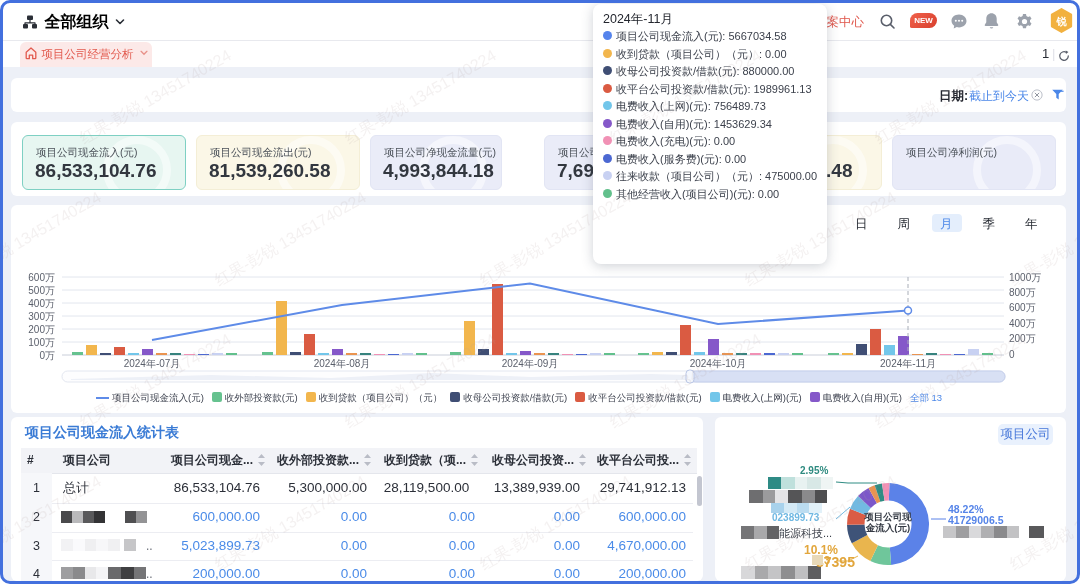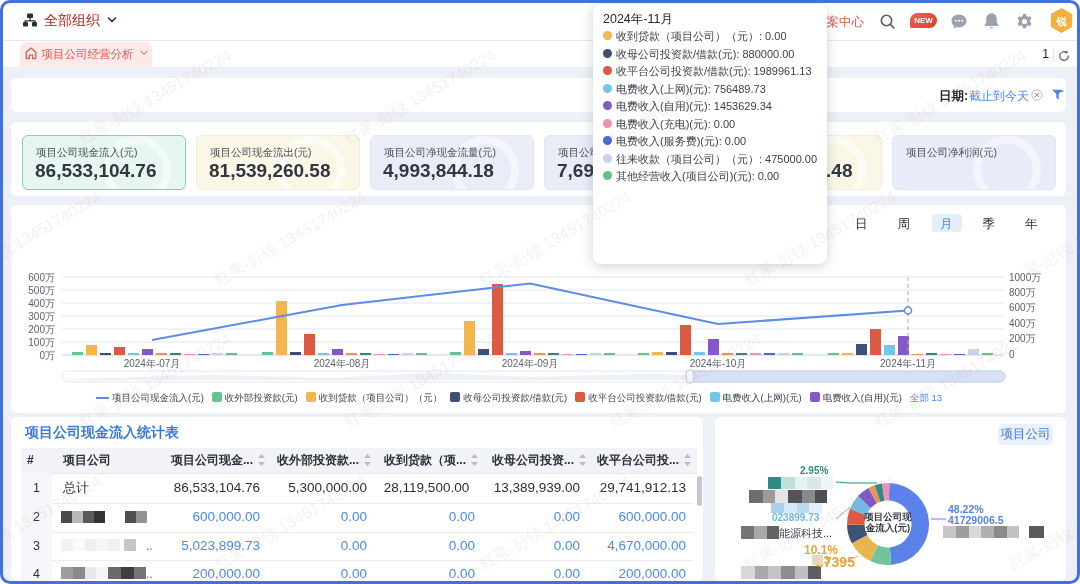--- a/index.html
+++ b/index.html
@@ -3,21 +3,21 @@
 <style>
 *{margin:0;padding:0;box-sizing:content-box}
 body{font-family:"Liberation Sans",sans-serif;}
 #page{position:relative;width:1080px;height:584px;background:#fff;overflow:hidden}
 .panel{position:absolute;background:#fff;border-radius:6px}
 </style></head>
 <body>
 <div id="page">
 
   <div style="position:absolute;left:3px;top:3px;width:1074px;height:37px;background:#fff;border-bottom:1px solid #E8E9EE"></div>
-  <div style="position:absolute;left:22px;top:12px;font-size:14px;font-weight:normal;color:#b91c1c"><svg width="16" height="16" viewBox="0 0 16 16" style="vertical-align:-3px">
+  <div style="position:absolute;left:22px;top:12px;font-size:16px;font-weight:bold;color:#000000"><svg width="16" height="16" viewBox="0 0 16 16" style="vertical-align:-3px">
         <g fill="#2A2E36">
           <rect x="5" y="1.5" width="6" height="4.5" rx="1"></rect>
           <rect x="1" y="10" width="5" height="4.5" rx="1"></rect>
           <rect x="10" y="10" width="5" height="4.5" rx="1"></rect>
           <path d="M7.4 6h1.2v2.2H13a.6.6 0 0 1 .6.6V10h-1.2V9.4H3.6V10H2.4V8.8A.6.6 0 0 1 3 8.2h4.4Z"></path>
         </g>
       </svg> <span style="margin-left:2px">全部组织</span><svg width="12" height="12" viewBox="0 0 12 12" style="vertical-align:-1px;margin-left:6px">
         <path d="M2.5 4 L6 7.5 L9.5 4" fill="none" stroke="#2A2E36" stroke-width="1.6" stroke-linecap="round" stroke-linejoin="round"></path>
       </svg></div>
   <div style="position:absolute;left:814px;top:14px;font-size:12.5px;color:#DF5449">档案中心</div>
@@ -78,21 +78,21 @@
   <div style="position:absolute;left:22px;top:135px;width:164px;height:55px;background:#E7F6F1;border:1.5px solid #7ED0C3;border-radius:6px;box-sizing:border-box;overflow:hidden">
       <div style="position:absolute;right:14px;top:0px;width:52px;height:52px;border:8px solid rgba(255,255,255,0.5);border-radius:50%"></div>
       <div style="position:absolute;left:13px;top:10px;font-size:10.5px;color:#4A5058;white-space:nowrap">项目公司现金流入(元)</div>
       <div style="position:absolute;left:12px;top:24px;font-size:19px;font-weight:bold;color:#32373F;white-space:nowrap">86,533,104.76</div>
     </div>
     <div style="position:absolute;left:196px;top:135px;width:164px;height:55px;background:#FBF7E7;border:1px solid #F4EED6;border-radius:6px;box-sizing:border-box;overflow:hidden">
       <div style="position:absolute;right:14px;top:0px;width:52px;height:52px;border:8px solid rgba(255,255,255,0.5);border-radius:50%"></div>
       <div style="position:absolute;left:13px;top:10px;font-size:10.5px;color:#4A5058;white-space:nowrap">项目公司现金流出(元)</div>
       <div style="position:absolute;left:12px;top:24px;font-size:19px;font-weight:bold;color:#32373F;white-space:nowrap">81,539,260.58</div>
     </div>
-    <div style="position:absolute;left:370px;top:135px;width:164px;height:55px;background:#EAECF8;border:1px solid #E2E5F4;border-radius:6px;box-sizing:border-box;overflow:hidden">
+    <div style="position:absolute;left:370px;top:135px;width:132px;height:55px;background:#EAECF8;border:1px solid #E2E5F4;border-radius:6px;box-sizing:border-box;overflow:hidden">
       <div style="position:absolute;right:14px;top:0px;width:52px;height:52px;border:8px solid rgba(255,255,255,0.5);border-radius:50%"></div>
       <div style="position:absolute;left:13px;top:10px;font-size:10.5px;color:#4A5058;white-space:nowrap">项目公司净现金流量(元)</div>
       <div style="position:absolute;left:12px;top:24px;font-size:19px;font-weight:bold;color:#32373F;white-space:nowrap">4,993,844.18</div>
     </div>
     <div style="position:absolute;left:544px;top:135px;width:164px;height:55px;background:#EAECF8;border:1px solid #E2E5F4;border-radius:6px;box-sizing:border-box;overflow:hidden">
       <div style="position:absolute;right:14px;top:0px;width:52px;height:52px;border:8px solid rgba(255,255,255,0.5);border-radius:50%"></div>
       <div style="position:absolute;left:13px;top:10px;font-size:10.5px;color:#4A5058;white-space:nowrap">项目公司经营现金流入(元)</div>
       <div style="position:absolute;left:12px;top:24px;font-size:19px;font-weight:bold;color:#32373F;white-space:nowrap">7,691,530.42</div>
     </div>
     <div style="position:absolute;left:718px;top:135px;width:164px;height:55px;background:#FBF7E7;border:1px solid #F4EED6;border-radius:6px;box-sizing:border-box;overflow:hidden">
@@ -338,20 +338,21 @@
   <div style="position:absolute;left:804px;top:543px;font-size:12px;font-weight:bold;color:#E2A63C">10.1%</div>
   <div style="position:absolute;left:816px;top:554px;font-size:14px;font-weight:bold;color:#E2A63C">87395</div>
   <div style="position:absolute;left:812px;top:555px;width:11px;height:10px;background:#E8D9B8"></div>
   <div style="position:absolute;left:824px;top:554px;font-size:11px;font-weight:bold;color:#E2A63C">3</div>
   <div style="position:absolute;left:948px;top:503px;font-size:10.5px;font-weight:bold;color:#5584E8">48.22%</div>
   <div style="position:absolute;left:948px;top:514px;font-size:10.5px;font-weight:bold;color:#5584E8">41729006.5</div>
 
   <div style="position:absolute;left:593px;top:4px;width:234px;height:260px;background:#fff;border-radius:8px;box-shadow:0 2px 12px rgba(60,70,90,0.25);z-index:40;padding:0;font-size:11px;color:#3C414C">
     <div style="margin:0 0 0 10px;padding-top:7px;height:17px;line-height:17px;font-size:12.5px;color:#23262E">2024年-11月</div>
     <div style="margin-left:10px">
+        <div style="height:17.55px;line-height:17.55px;white-space:nowrap"><span style="display:inline-block;width:9px;height:9px;border-radius:50%;background:#5584EC;margin-right:4px"></span>项目公司现金流入(元): 5667034.58</div>
         <div style="height:17.55px;line-height:17.55px;white-space:nowrap"><span style="display:inline-block;width:9px;height:9px;border-radius:50%;background:#F2B64D;margin-right:4px"></span>收到贷款（项目公司）（元）: 0.00</div>
         <div style="height:17.55px;line-height:17.55px;white-space:nowrap"><span style="display:inline-block;width:9px;height:9px;border-radius:50%;background:#3F4E74;margin-right:4px"></span>收母公司投资款/借款(元): 880000.00</div>
         <div style="height:17.55px;line-height:17.55px;white-space:nowrap"><span style="display:inline-block;width:9px;height:9px;border-radius:50%;background:#DA5B42;margin-right:4px"></span>收平台公司投资款/借款(元): 1989961.13</div>
         <div style="height:17.55px;line-height:17.55px;white-space:nowrap"><span style="display:inline-block;width:9px;height:9px;border-radius:50%;background:#72C6EA;margin-right:4px"></span>电费收入(上网)(元): 756489.73</div>
         <div style="height:17.55px;line-height:17.55px;white-space:nowrap"><span style="display:inline-block;width:9px;height:9px;border-radius:50%;background:#8558C9;margin-right:4px"></span>电费收入(自用)(元): 1453629.34</div>
         <div style="height:17.55px;line-height:17.55px;white-space:nowrap"><span style="display:inline-block;width:9px;height:9px;border-radius:50%;background:#F191B5;margin-right:4px"></span>电费收入(充电)(元): 0.00</div>
         <div style="height:17.55px;line-height:17.55px;white-space:nowrap"><span style="display:inline-block;width:9px;height:9px;border-radius:50%;background:#4C68D2;margin-right:4px"></span>电费收入(服务费)(元): 0.00</div>
         <div style="height:17.55px;line-height:17.55px;white-space:nowrap"><span style="display:inline-block;width:9px;height:9px;border-radius:50%;background:#C8D1F2;margin-right:4px"></span>往来收款（项目公司）（元）: 475000.00</div>
         <div style="height:17.55px;line-height:17.55px;white-space:nowrap"><span style="display:inline-block;width:9px;height:9px;border-radius:50%;background:#62C08C;margin-right:4px"></span>其他经营收入(项目公司)(元): 0.00</div>
       </div>

